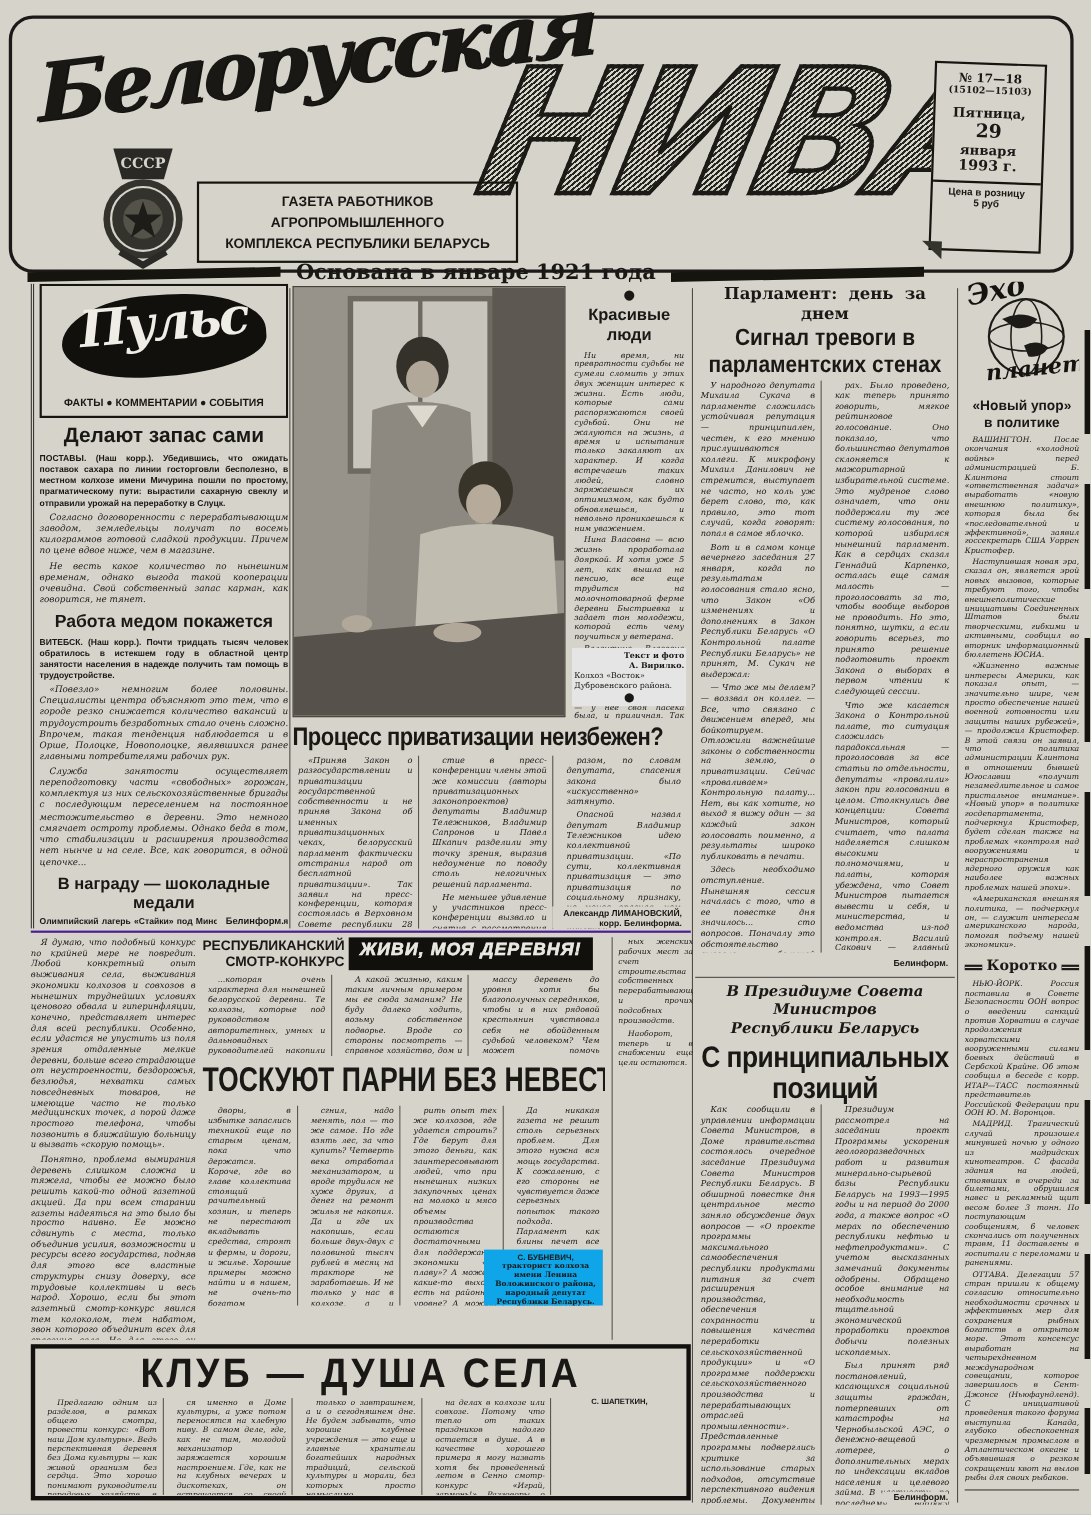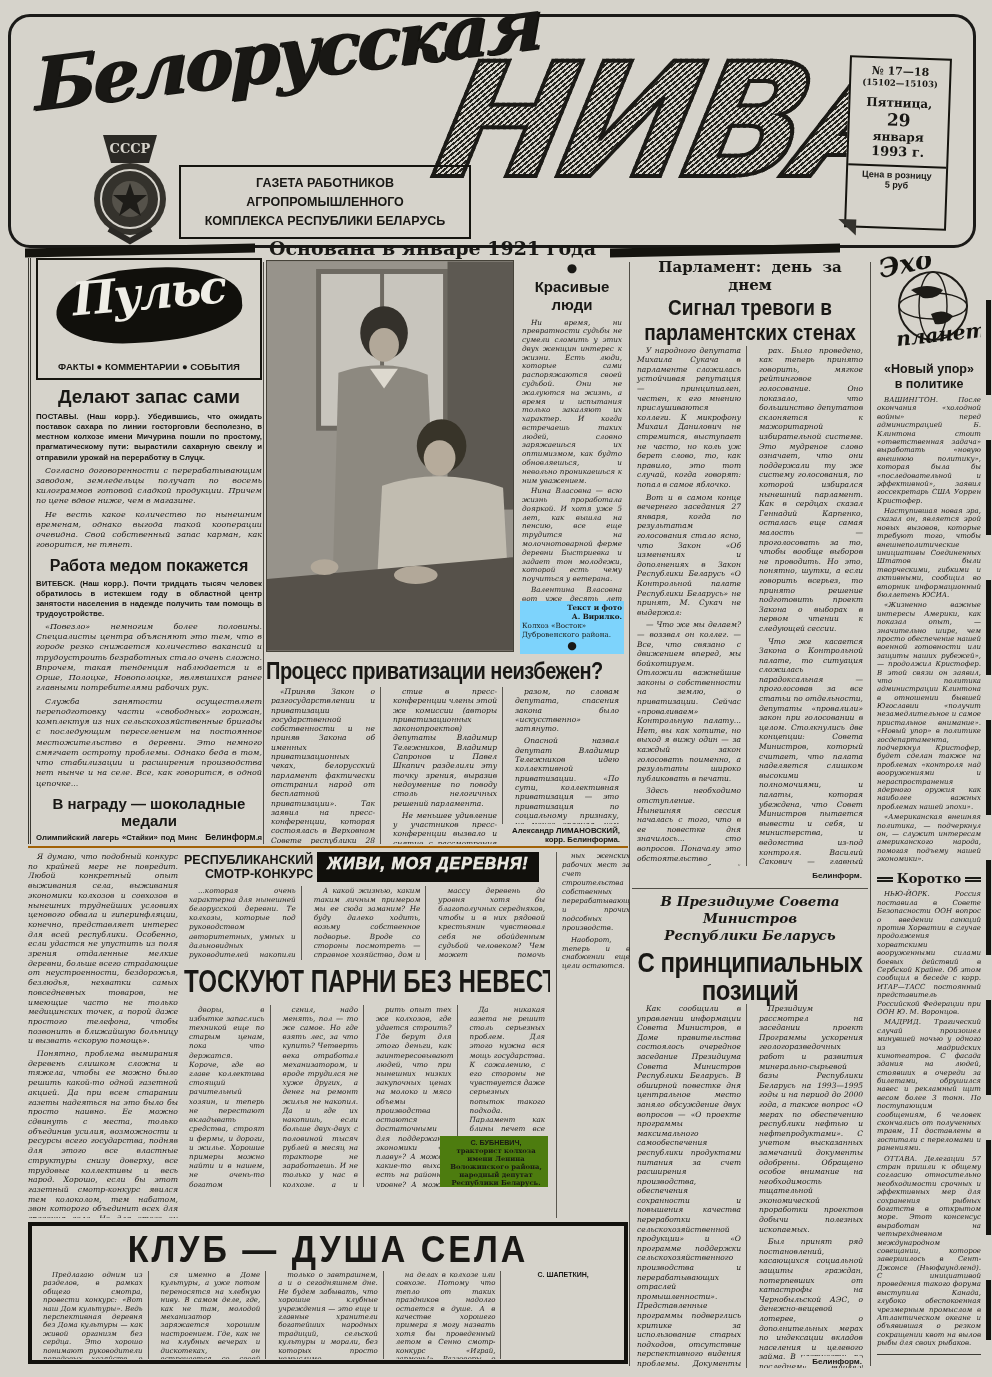--- a/index.html
+++ b/index.html
@@ -79,21 +79,21 @@
   .pulse-byline { position:absolute; right:4px; bottom:2px; background:#d6d3cb; padding:1px 0 0 8px; font-size:8.5px; }
   
   .sec-photo { position:absolute; left:266px; top:260px; width:358px; height:394px; display:flex; gap:6px; }
   .photo { width:248px; height:392px; border:1px solid #454239; background:#8f8b83; flex:0 0 auto; }
   .bp { width:104px; position:relative; overflow:hidden; padding:0 2px; }
   .bp .bullet { text-align:center; font-size:12px; line-height:1; margin:2px 0 4px; }
   .bp h3 { font-size:15px; line-height:1.15; text-align:center; margin-bottom:5px;
     font-family:"Liberation Sans", sans-serif; }
   .bp .np { font-size:7.2px; }
   .bp .np p { line-height:1.22; margin-bottom:2px; }
-  .bp-credit { position:absolute; left:0; bottom:0; width:100%; background:#7dd3fc; padding:2px;
+  .bp-credit { position:absolute; left:0; bottom:12px; width:100%; background:#e5e5e5; padding:2px;
     font-size:7.2px; }
   .bp-credit .c1 { text-align:right; font-weight:bold; }
   .bp-credit .c2 { text-align:left; }
   .bp-credit .dot { text-align:center; font-size:11px; }
   
   .sec-priv { position:absolute; left:266px; top:658px; width:358px; height:186px; overflow:hidden; }
   .sec-priv h2 { font-size:20px; white-space:nowrap; text-align:left; letter-spacing:-0.5px;
     margin-bottom:6px; transform:scaleY(1.15); transform-origin:left top; }
   .sec-priv .np { font-size:7.5px; }
   .sec-priv .np p { line-height:1.24; }
@@ -123,38 +123,38 @@
   .korotko { display:flex; align-items:center; gap:4px; margin:8px 0 4px; font-weight:bold; font-size:13px; }
   .korotko::before, .korotko::after { content:""; flex:1; border-top:2px solid #1b1a16;
     box-shadow:0 2px 0 #1b1a16; height:1px; }
   .bolek-h { font-family:"Liberation Sans", sans-serif; font-weight:bold; font-size:12.5px;
     line-height:1.25; margin:8px 0 4px; }
   .world-sep { border-top:1px solid #3c3a34; margin:6px 0; }
   .edge-strip { position:absolute; left:986px; top:300px; width:5px; height:1040px;
     background:repeating-linear-gradient(#14130f 0 95px, transparent 95px 140px); }
   
   .sec-village { position:absolute; left:28px; top:846px; width:600px; height:372px;
-    border-top:2px solid #a16207; padding-top:4px;
+    border-top:2px solid #4c1d95; padding-top:4px;
     display:grid; grid-template-columns:150px 366px 74px; gap:6px; }
   .v-left { overflow:hidden; font-size:7.7px; }
   .v-left p { line-height:1.26; }
   .v-side { overflow:hidden; font-size:7px; border-left:1px solid #5a574f; padding-left:5px; }
   .v-banner { display:flex; align-items:stretch; gap:4px; margin-bottom:4px; }
   .v-banner-left { font-family:"Liberation Sans", sans-serif; font-weight:bold; font-size:12.5px;
     line-height:1.1; text-align:right; padding-top:2px; }
   .v-banner-box { background:#11100c; color:#e8e6df; font-family:"Liberation Sans", sans-serif;
     font-weight:bold; font-style:italic; font-size:16px; padding:3px 10px 2px; letter-spacing:1px;
     -webkit-text-stroke:0.6px #f2f0e9; }
   .v-intro { display:flex; height:74px; overflow:hidden; margin-bottom:4px; }
   .v-intro > .c { font-size:7.2px; }
   .v-main { display:flex; height:182px; overflow:hidden; position:relative; }
   .v-main > .c { font-size:7.2px; }
   .sec-village h2 { font-family:"Liberation Sans", sans-serif; font-weight:bold; font-size:26px;
     white-space:nowrap; transform:scale(0.93,1.2); transform-origin:left center; margin:6px 0 8px; }
-  .v-byline { position:absolute; right:2px; bottom:0; width:108px; background:#4d7c0f;
+  .v-byline { position:absolute; right:2px; bottom:0; width:108px; background:#0ea5e9;
     padding:2px 0 0 4px; font-size:7.2px; }
   .v-byline .b1 { text-align:center; font-weight:bold; font-family:"Liberation Sans", sans-serif; }
   .v-byline .b2 { text-align:center; font-weight:bold; font-size:6.8px; }
   
   .sec-club { position:absolute; left:28px; top:1222px; width:600px; height:142px;
     border:4px solid #12110d; padding:2px 6px 4px; background:#d6d3cb; overflow:hidden; }
   .sec-club h2 { font-size:34px; letter-spacing:3px; text-align:center;
     font-family:"Liberation Sans", sans-serif; font-weight:bold; transform:scaleY(1.1);
     transform-origin:center top; margin-bottom:4px; }
   .club-cols { display:flex; height:88px; overflow:hidden; }

